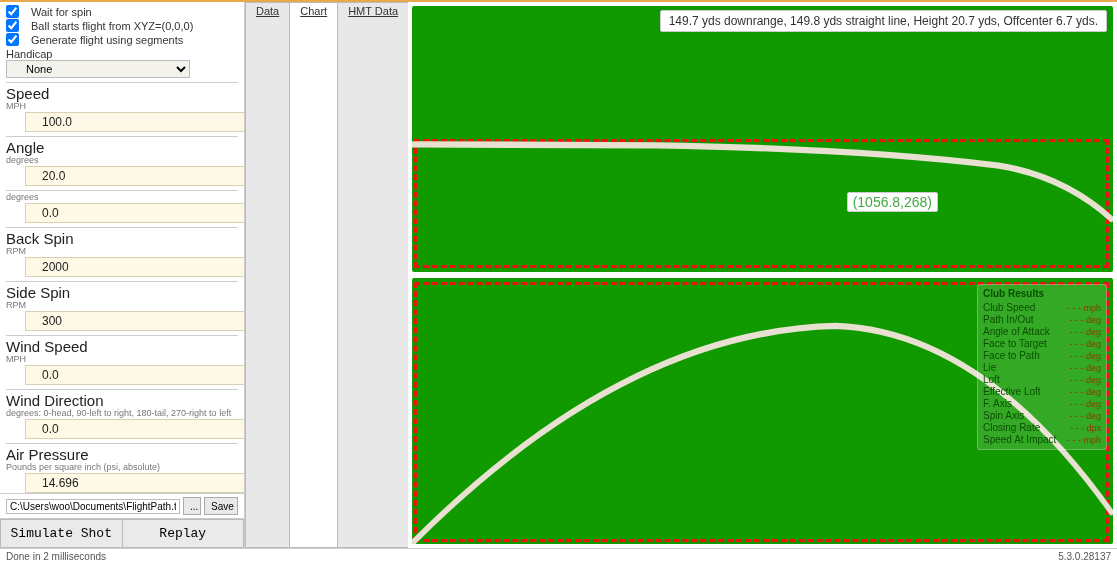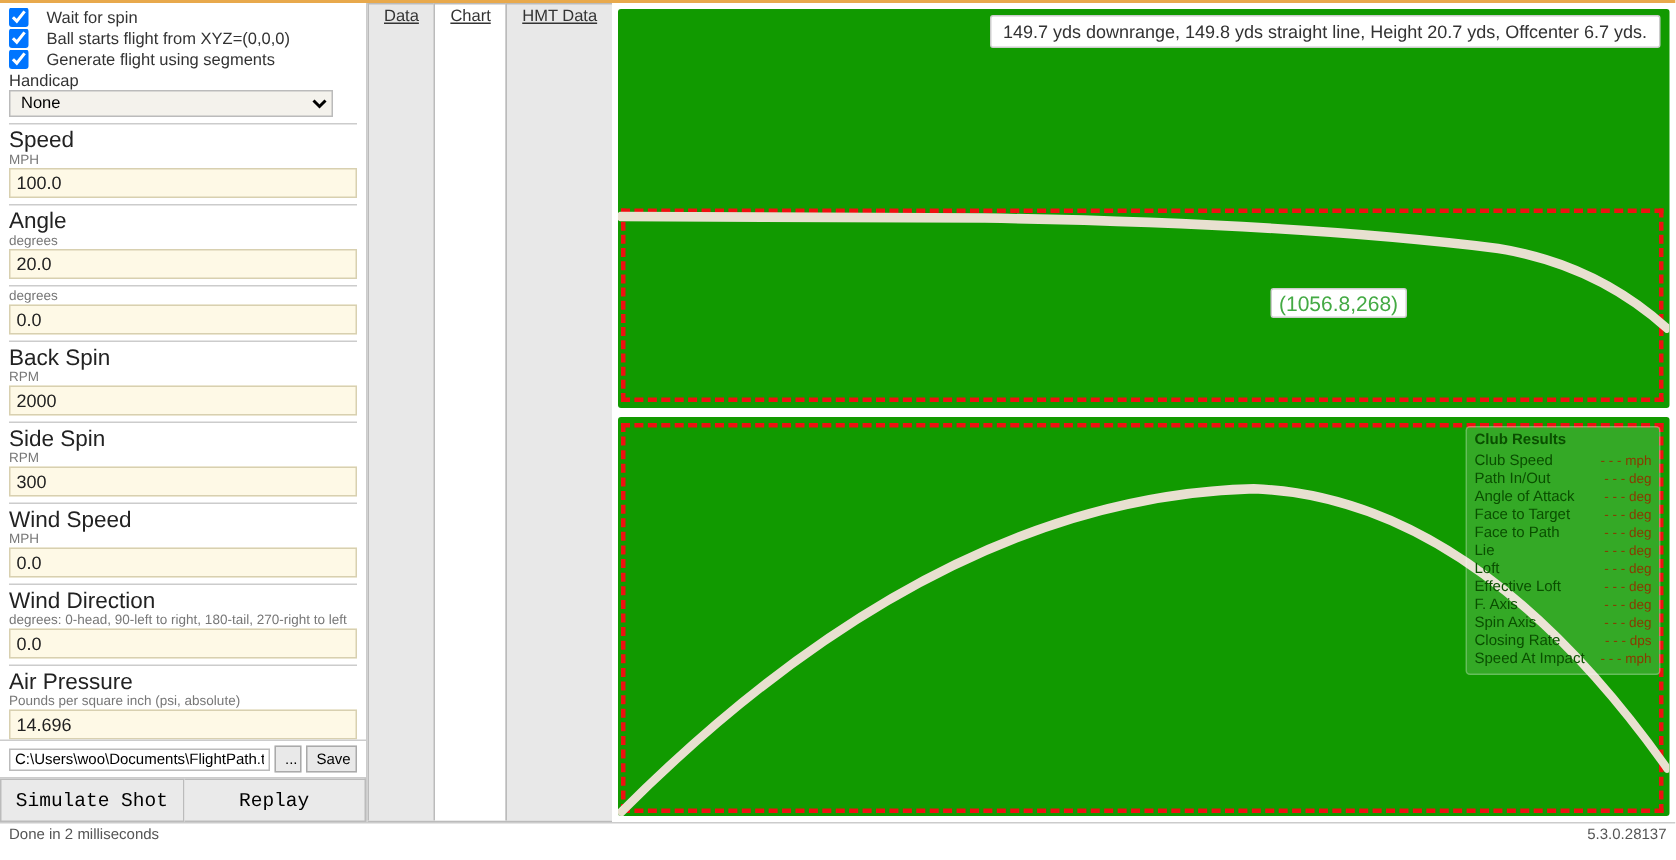--- a/index.html
+++ b/index.html
@@ -4,26 +4,26 @@
 <style>
   * { box-sizing: border-box; }
   html, body { margin:0; padding:0; font-family: "Segoe UI", Tahoma, Arial, sans-serif; font-size:11px; color:#333; background:#fff; }
   .top-rule { height:2px; background:#e8a94c; width:100%; }
   .app { display:flex; width:1117px; height:546px; }
   .sidebar { width:245px; display:flex; flex-direction:column; border-right:1px solid #ccc; }
   .sidebar-scroll { flex:1; overflow:hidden; padding:3px 6px 0 6px; }
   .chk-row { display:flex; align-items:center; gap:12px; margin-bottom:1px; font-size:11px; }
   .chk-row input { margin:0; }
   .hc-label { font-size:11px; margin-top:2px; }
-  .hc-select { width:216px; font-size:11px; background:#f4f2ec; border:1px solid #bbb; padding:1px 3px; }
+  .hc-select { width:184px; font-size:11px; background:#f4f2ec; border:1px solid #bbb; padding:1px 15px; }
   .field { border-top:1px solid #ccc; padding-top:2px; margin-top:4px; }
   .field:first-of-type { border-top:1px solid #ccc; }
   .f-label { font-size:15px; font-weight:400; color:#222; }
   .f-unit { font-size:9px; color:#777; margin-top:-1px; }
-  .f-input { width:100%; background:#fef9e6; border:1px solid #d8d0b0; padding:2px 4px; font-size:12px; color:#222; margin-top:1px; }
+  .f-input { width:100%; background:#fef9e6; border:1px solid #d8d0b0; padding:2px 16px; font-size:12px; color:#222; margin-top:1px;margin-left:19px; }
   .path-row { display:flex; gap:3px; padding:3px 6px; border-top:1px solid #ccc; align-items:center; }
   .path-input { flex:1; font-size:10px; border:1px solid #bbb; padding:1px 3px; background:#fff; min-width:0; }
   .browse-btn { width:18px; height:18px; border:1px solid #aaa; background:#e9e9e9; font-size:10px; cursor:pointer; }
   .save-btn { width:34px; height:18px; border:1px solid #aaa; background:#e9e9e9; font-size:10px; cursor:pointer; }
   .action-row { display:flex; border-top:1px solid #ccc; }
   .big-btn { flex:1; padding:6px 0; border:1px solid #bbb; background:#eaeaea; font-size:13px; cursor:pointer; text-align:center;font-family:Liberation Mono, monospace; }
   .big-btn + .big-btn { border-left:none; }
   .main { flex:1; display:flex; flex-direction:row;text-decoration:underline; }
   .tabs { display:flex; border-bottom:1px solid #bbb; background:#f0f0f0; }
   .tab { padding:2px 10px; border:1px solid #bbb; border-bottom:none; background:#e8e8e8; font-size:11px; cursor:pointer; margin-right:-1px; }

